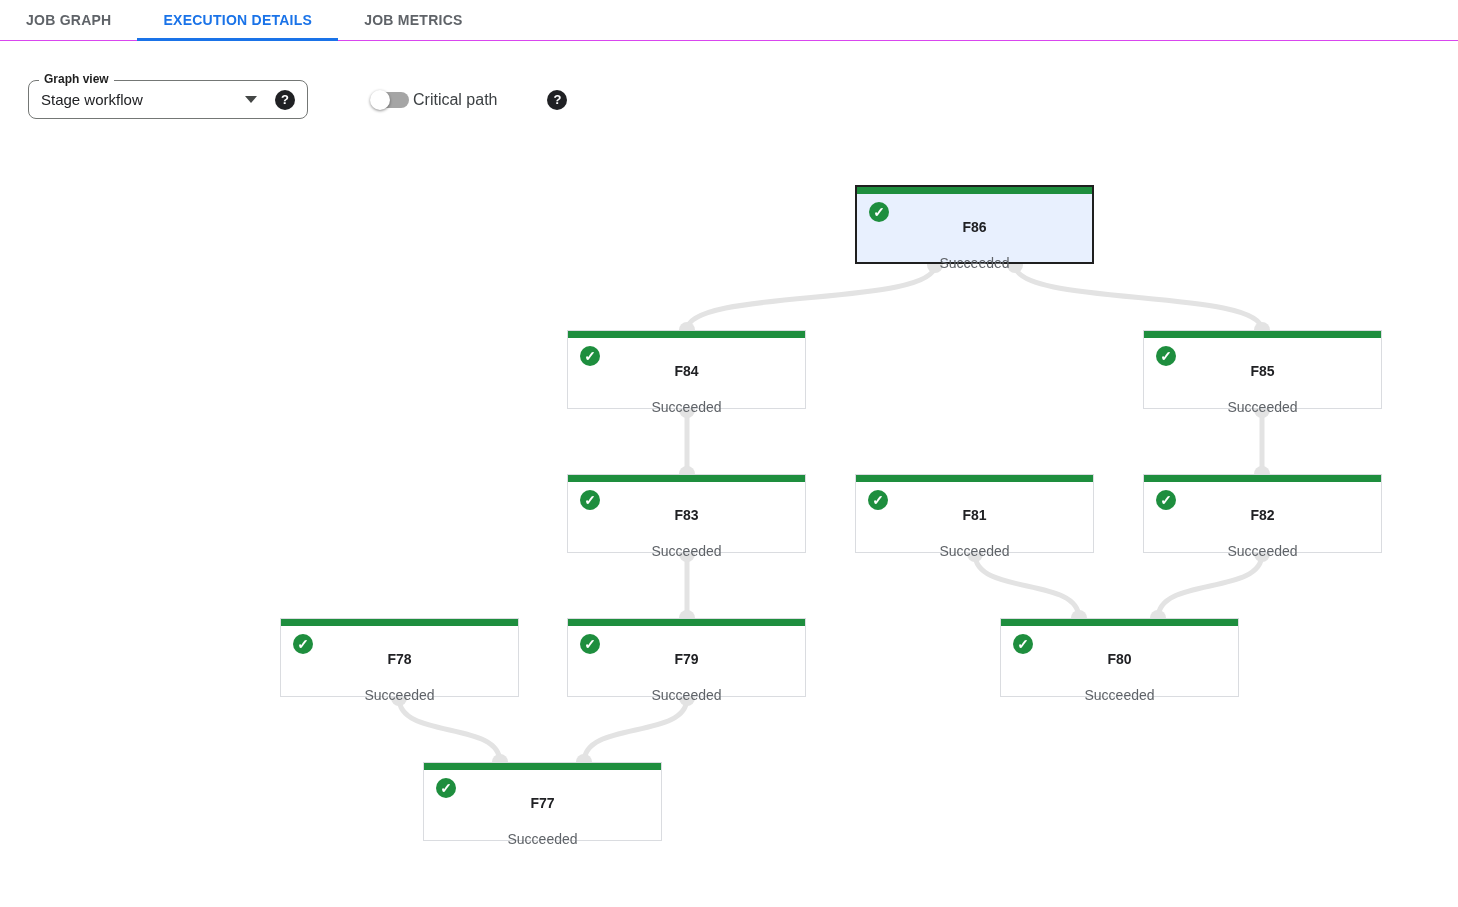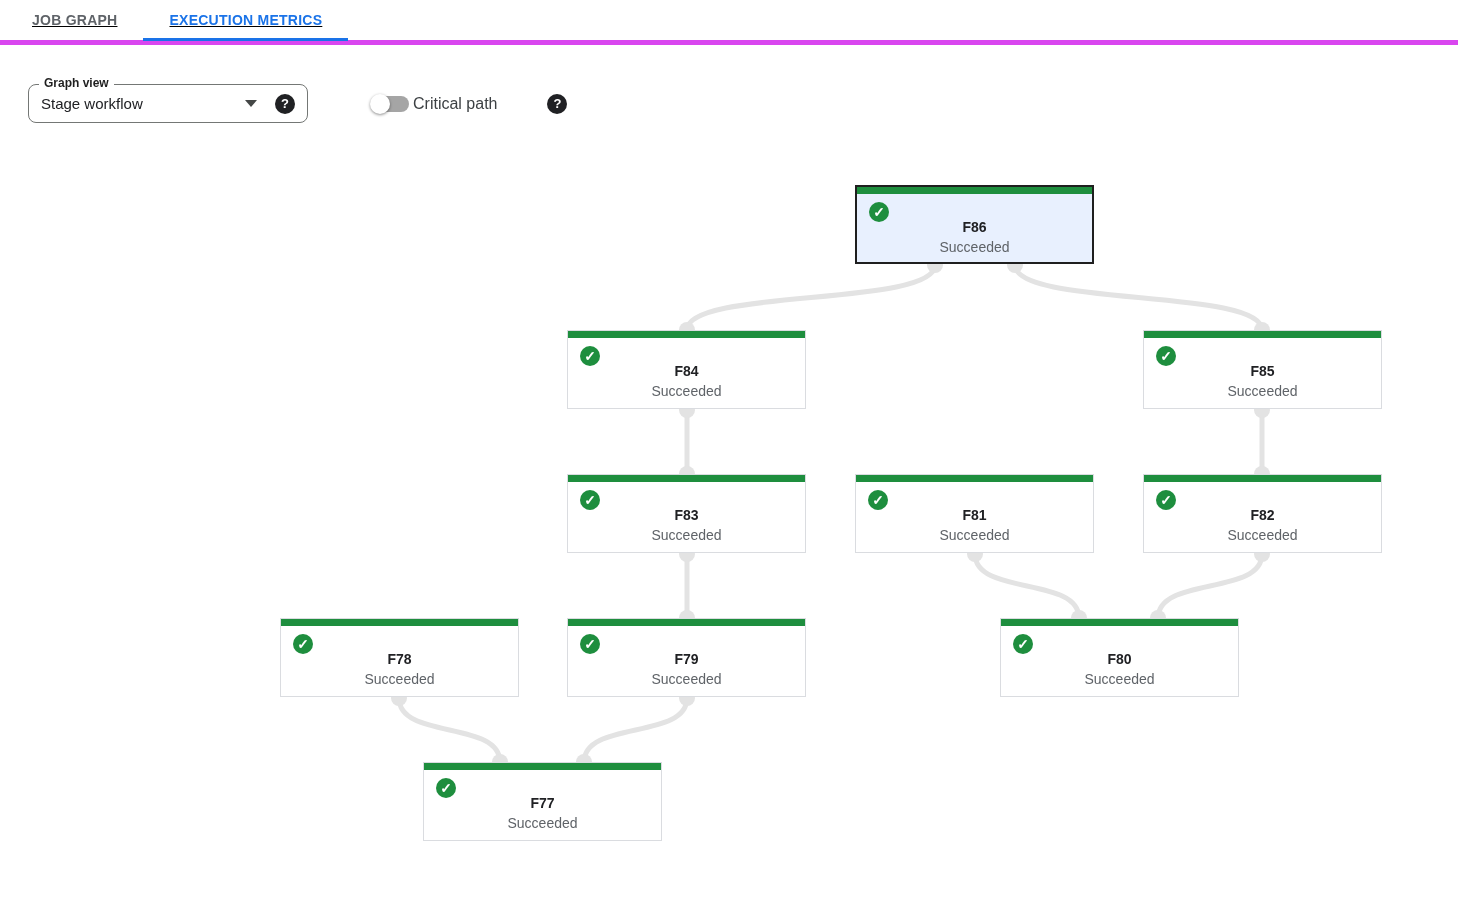--- a/index.html
+++ b/index.html
@@ -9,24 +9,22 @@
     font-family: "Liberation Sans", sans-serif;
     overflow: hidden;
     position: relative;
   }
 
   
   .tabbar {
     position: relative; z-index: 2;
     display: flex;
     height: 40px;
-    padding-left: 6px;
-    border-bottom: 5px solid #d946ef;
-    background: #fff;
-    text-decoration: underline;
+    border-bottom: 1px solid #d946ef;
+    background: #fff;
   }
   .tab {
     position: relative;
     display: flex; align-items: center;
     padding: 0 26px;
     font-size: 14px; font-weight: 700; letter-spacing: 0.25px;
     color: #5f6368;
     cursor: pointer;
     user-select: none;
   }
@@ -125,21 +123,21 @@
     display: flex; align-items: center; justify-content: center;
     font-size: 14px; font-weight: 700;
   }
   .node .title {
     margin-top: 25px;
     text-align: center;
     font-size: 14px; font-weight: 700;
     color: #202124;
   }
   .node .status {
-    margin-top: 4px;
+    margin-top: 20px;
     text-align: center;
     font-size: 14px;
     color: #5f6368;
   }
 </style>
 </head>
 <body>
 
 <div class="canvas">
   <svg id="edge-layer" width="1458" height="907" viewBox="0 0 1458 907">
@@ -233,21 +231,24 @@
         <div class="status">Succeeded</div>
       </div>
     </div>
 </div>
 
 <header class="tabbar">
   <div class="tab">
     <span>JOB GRAPH</span>
   </div>
   <div class="tab active">
-    <span>EXECUTION METRICS</span>
+    <span>EXECUTION DETAILS</span>
+  </div>
+  <div class="tab">
+    <span>JOB METRICS</span>
   </div>
 </header>
 
 <div class="toolbar">
   <div class="select-box">
     <span class="floating-label">Graph view</span>
     <span class="select-value">Stage workflow</span>
     <span class="caret"></span>
     <span class="help">?</span>
   </div>

